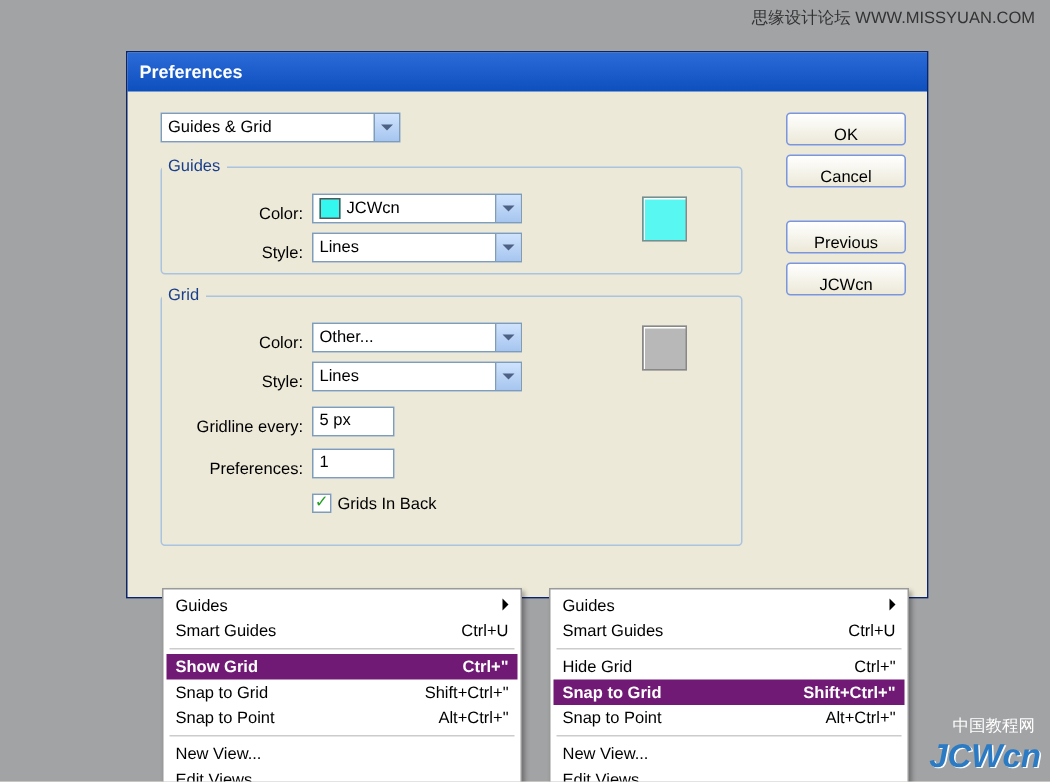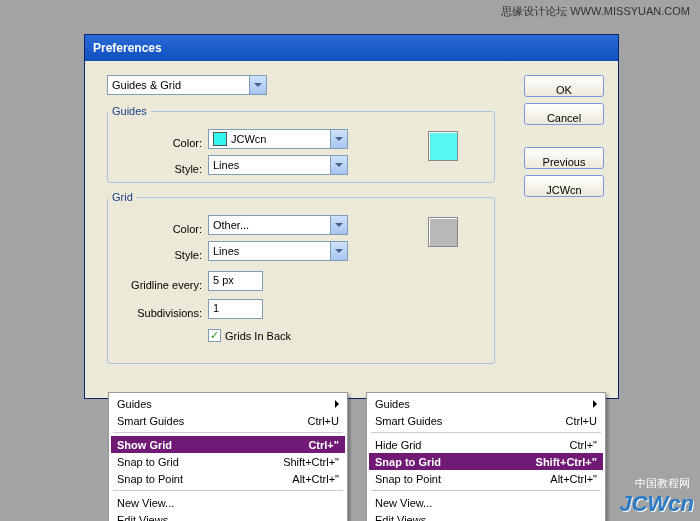--- a/index.html
+++ b/index.html
@@ -277,21 +277,21 @@
           <div class="dd-btn"></div>
         </div>
       </div>
       <div class="row" style="left:10px; top:68px;">
         <div class="lbl">Gridline every:</div>
         <div class="input-text" style="width:55px;">
           <span>5 px</span>
         </div>
       </div>
       <div class="row" style="left:10px; top:96px;">
-        <div class="lbl">Subdivisions:</div>
+        <div class="lbl">Preferences:</div>
         <div class="input-text" style="width:55px;">
           <span>1</span>
         </div>
       </div>
       <div class="row" style="left:100px; top:126px;">
         <div class="checkbox-wrap">
           <div class="checkbox-sq">✓</div>
           <span>Grids In Back</span>
         </div>
       </div>

